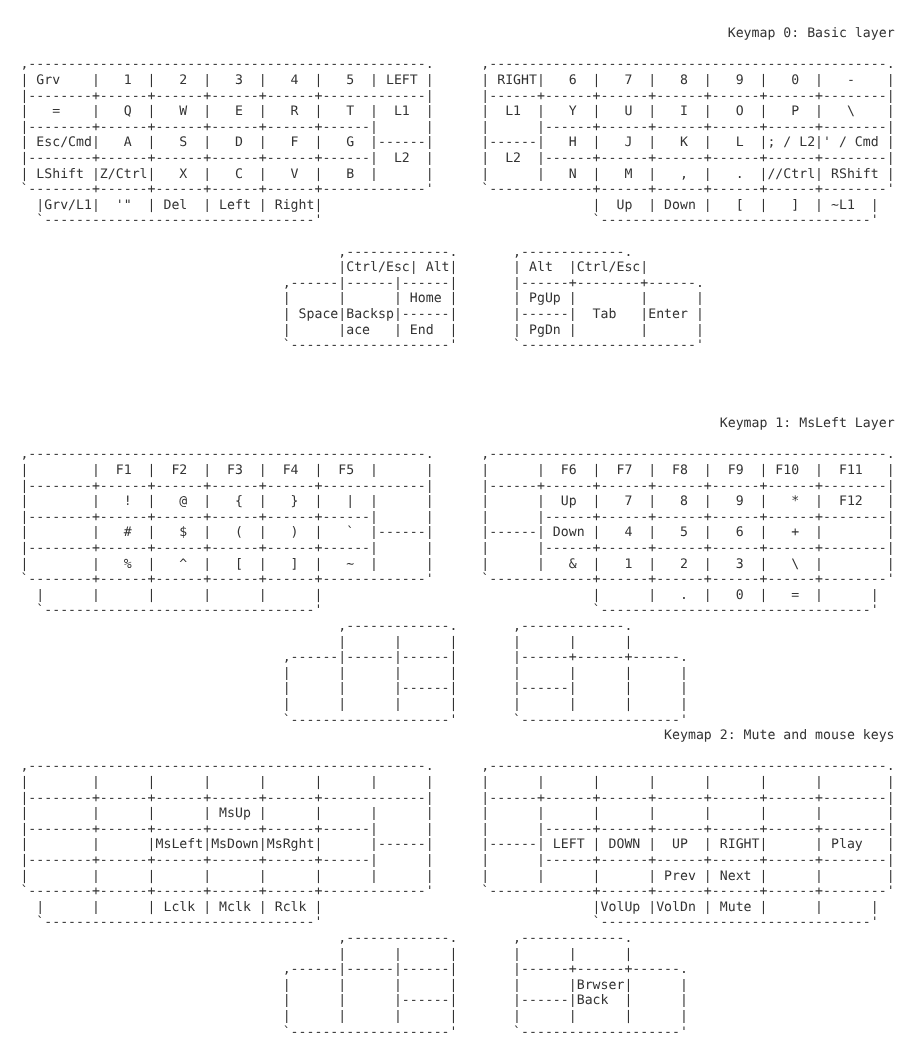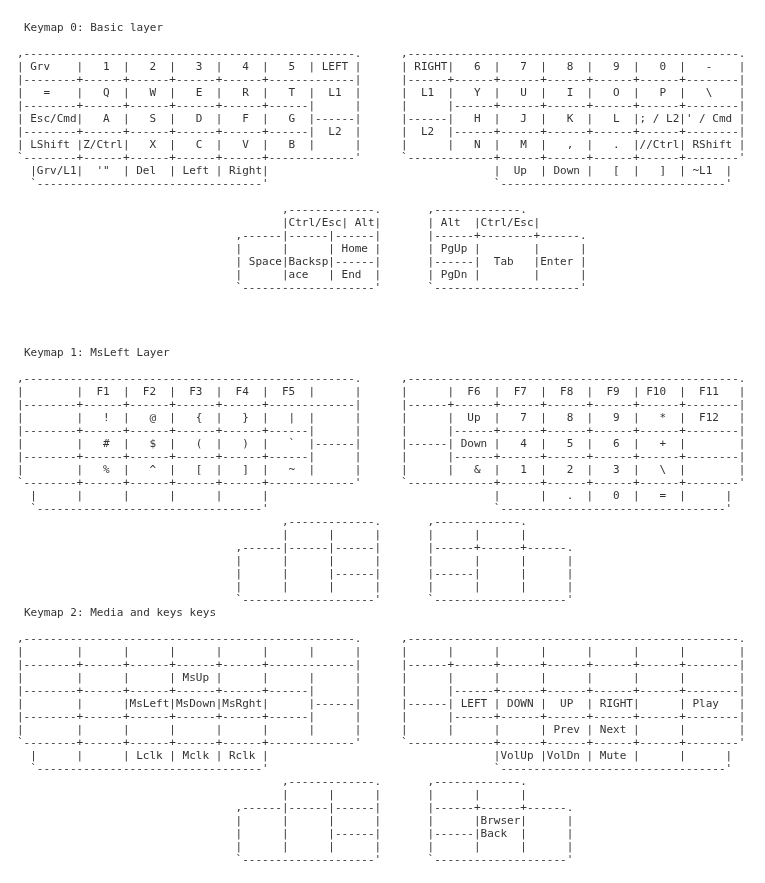--- a/index.html
+++ b/index.html
@@ -21,20 +21,21 @@
     font-size: 11px;
     line-height: 13px;
     color: #333333;
   }
   .block { margin: 0; padding: 0; }
   .block .title {
     padding-left: 7px;            
     margin-bottom: 13px;          
     white-space: pre;
     font: inherit;
+    text-align: right;
   }
   .block .art {
     margin: 0;
     padding: 0;
     white-space: pre;
     font: inherit;
   }
   #keymap-1 { margin-top: 52px; }  
   #keymap-2 { margin-top: 0px; }   
 </style>
@@ -82,21 +83,21 @@
                                         ,-------------.       ,-------------.
                                         |      |      |       |      |      |
                                  ,------|------|------|       |------+------+------.
                                  |      |      |      |       |      |      |      |
                                  |      |      |------|       |------|      |      |
                                  |      |      |      |       |      |      |      |
                                  `--------------------'       `--------------------'</pre>
   </section>
 
   <section class="block" id="keymap-2">
-    <div class="title">Keymap 2: Media and keys keys</div>
+    <div class="title">Keymap 2: Mute and mouse keys</div>
     <pre class="art">,--------------------------------------------------.      ,--------------------------------------------------.
 |        |      |      |      |      |      |      |      |      |      |      |      |      |      |        |
 |--------+------+------+------+------+-------------|      |------+------+------+------+------+------+--------|
 |        |      |      | MsUp |      |      |      |      |      |      |      |      |      |      |        |
 |--------+------+------+------+------+------|      |      |      |------+------+------+------+------+--------|
 |        |      |MsLeft|MsDown|MsRght|      |------|      |------| LEFT | DOWN |  UP  | RIGHT|      | Play   |
 |--------+------+------+------+------+------|      |      |      |------+------+------+------+------+--------|
 |        |      |      |      |      |      |      |      |      |      |      | Prev | Next |      |        |
 `--------+------+------+------+------+-------------'      `-------------+------+------+------+------+--------'
   |      |      | Lclk | Mclk | Rclk |                                  |VolUp |VolDn | Mute |      |      |

